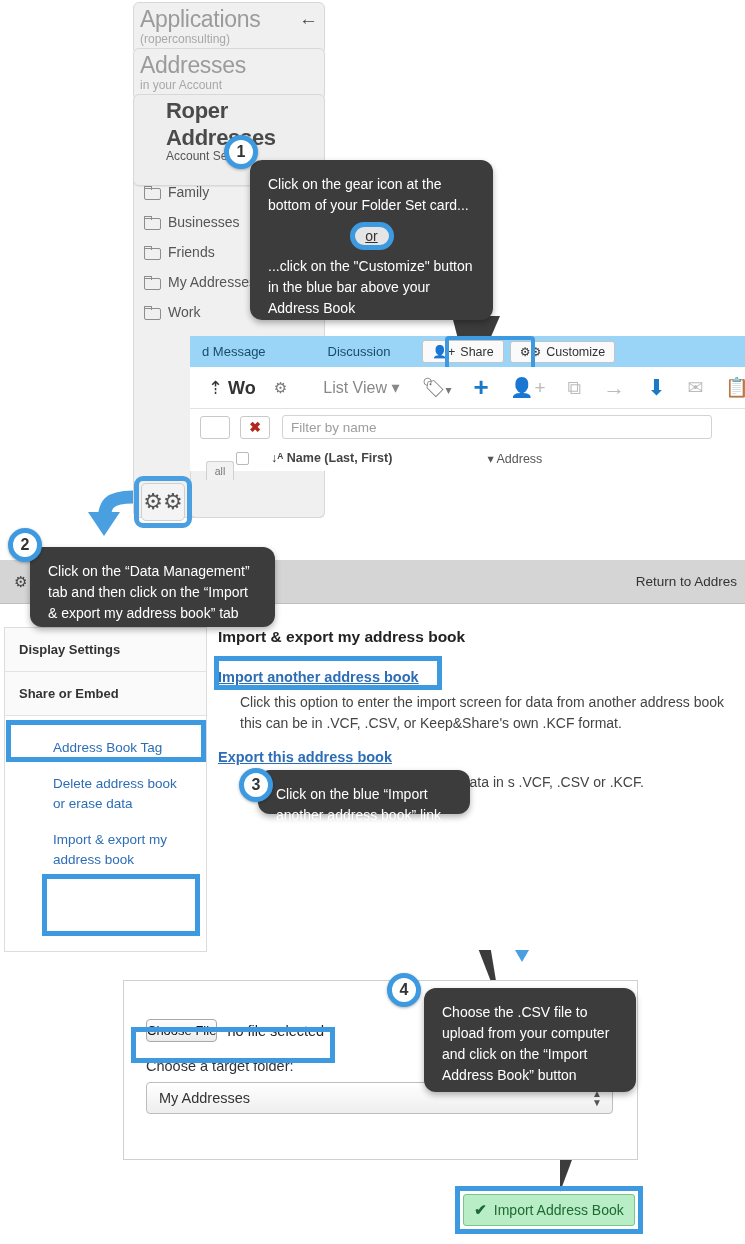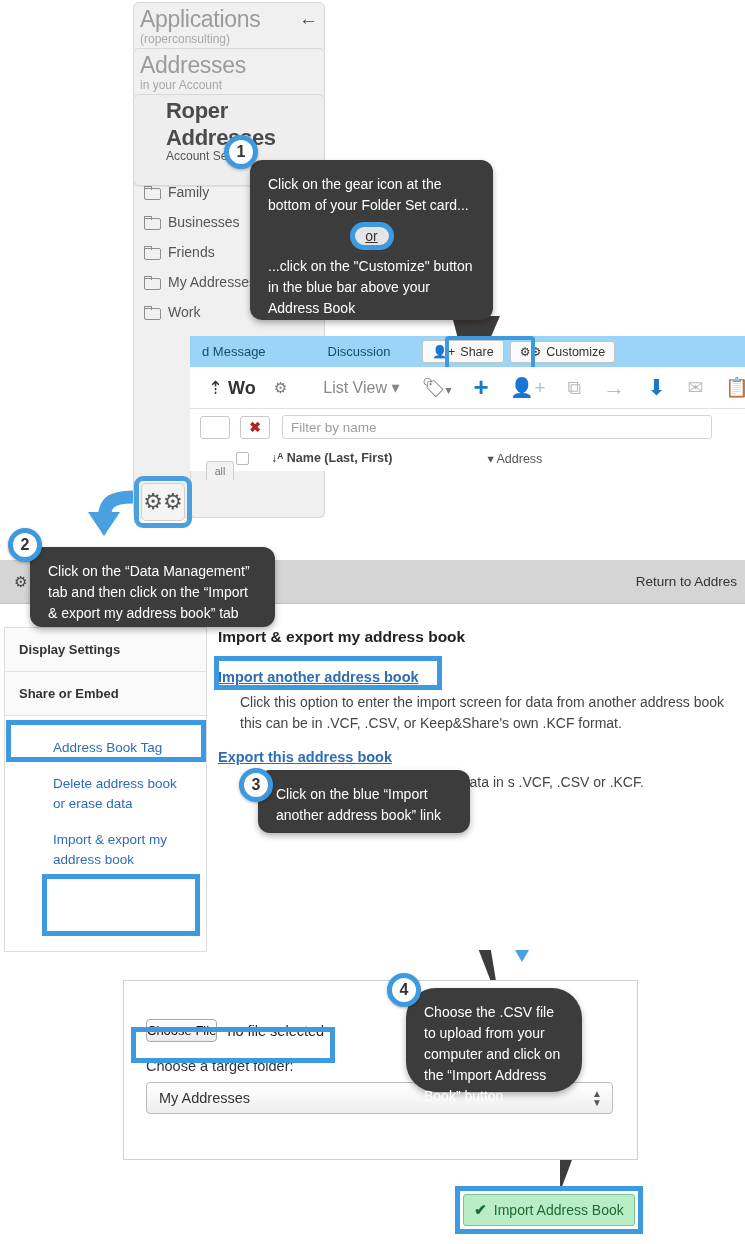--- a/index.html
+++ b/index.html
@@ -172,22 +172,22 @@
     font-size:16px; font-weight:700; display:flex; align-items:center; justify-content:center;
     box-shadow:0 1px 3px rgba(0,0,0,.3); z-index:40;
   }
   .or-badge {
     width:44px; height:28px; border-radius:16px; background:#e5e5e5; border:5px solid #3d9ae0;
     color:#333; font-size:14px; display:flex; align-items:center; justify-content:center;
     margin:6px auto; position:relative;text-decoration:underline;
   }
   #co1 { left:250px; top:160px; width:243px; height:160px; z-index:30; }
   #co2 { left:30px; top:547px; width:245px; height:80px; z-index:30; }
-  #co3 { left:258px; top:770px; width:212px; height:63px; z-index:30; }
-  #co4 { left:406px; top:988px; width:176px; height:104px; z-index:30;border-radius:30px; }
+  #co3 { left:258px; top:770px; width:212px; height:44px; z-index:30; }
+  #co4 { left:424px; top:988px; width:212px; height:104px; z-index:30; }
 
   
   svg.ov { position:absolute; left:0; top:0; width:745px; height:1244px; pointer-events:none; }
 </style>
 </head>
 <body>
 
 <svg class="ov" viewBox="0 0 745 1244">
 
   <path d="M133,497 C108,497 105,505 104,519" stroke="#4a9fe0" stroke-width="13" fill="none" stroke-linecap="butt"></path>

